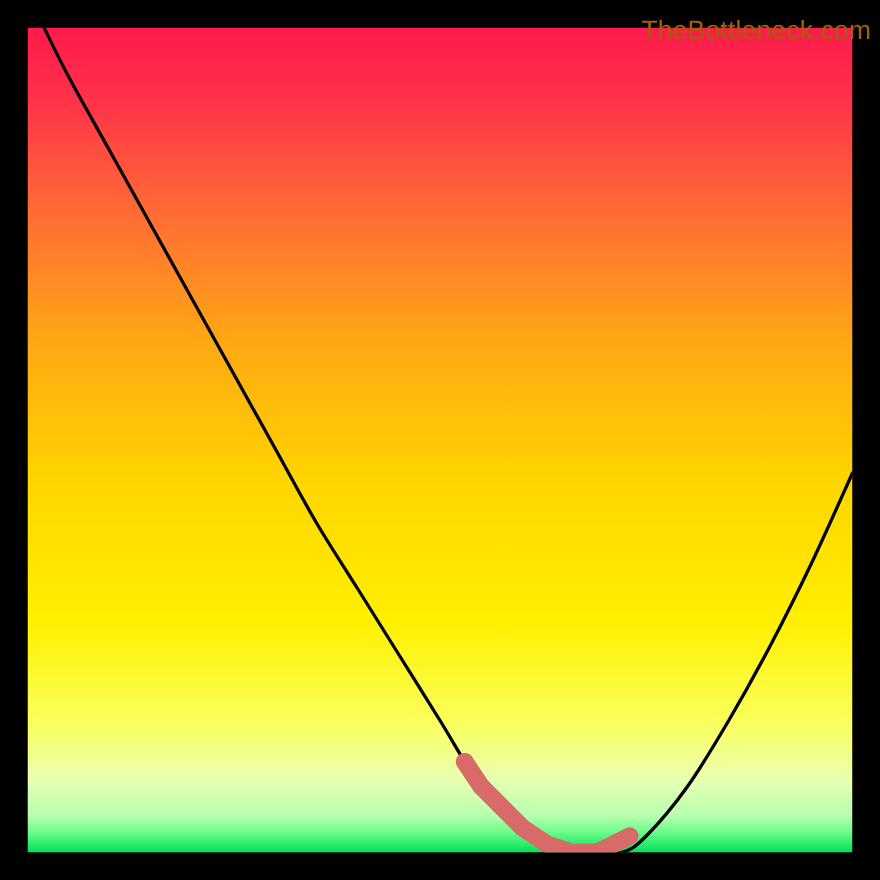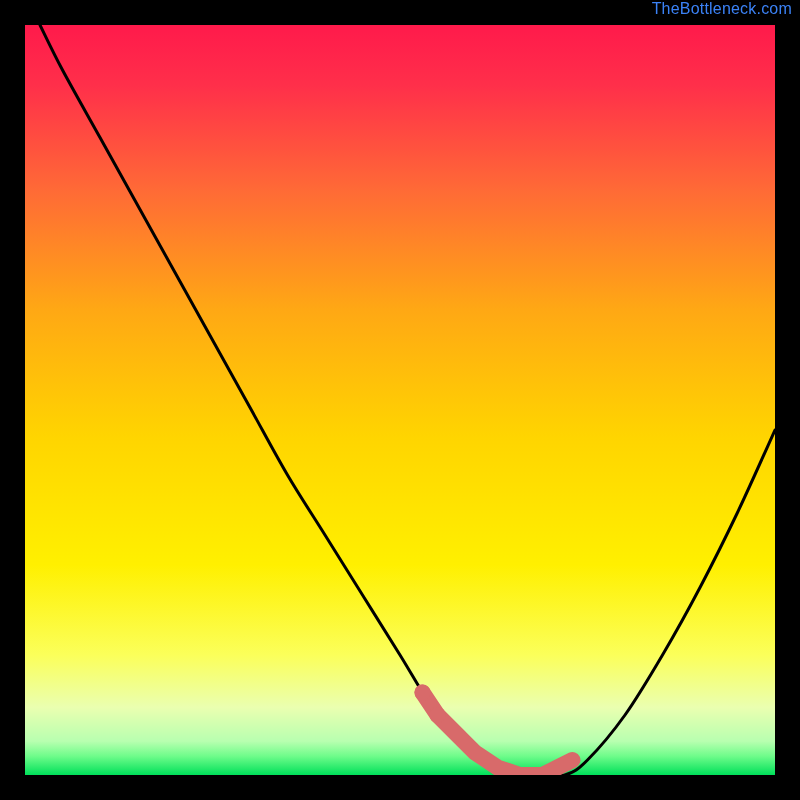--- a/index.html
+++ b/index.html
@@ -20,26 +20,26 @@
   }
   .plot-area {
     position: absolute;
     left: 0;
     top: 0;
     width: 750px;
     height: 750px;
   }
   .watermark {
     position: absolute;
-    top: 0;
+    top: 14px;
     right: 8px;
     font-family: Arial, Helvetica, sans-serif;
-    font-size: 16px;
+    font-size: 24px;
     font-weight: 500;
-    color: #3b82f6;
+    color: #a16207;
     letter-spacing: 0.2px;
     user-select: none;
   }
 </style>
 </head>
 <body>
 
 <div class="frame">
   <svg class="plot-area" viewBox="0 0 750 750" preserveAspectRatio="none">
     <defs>

